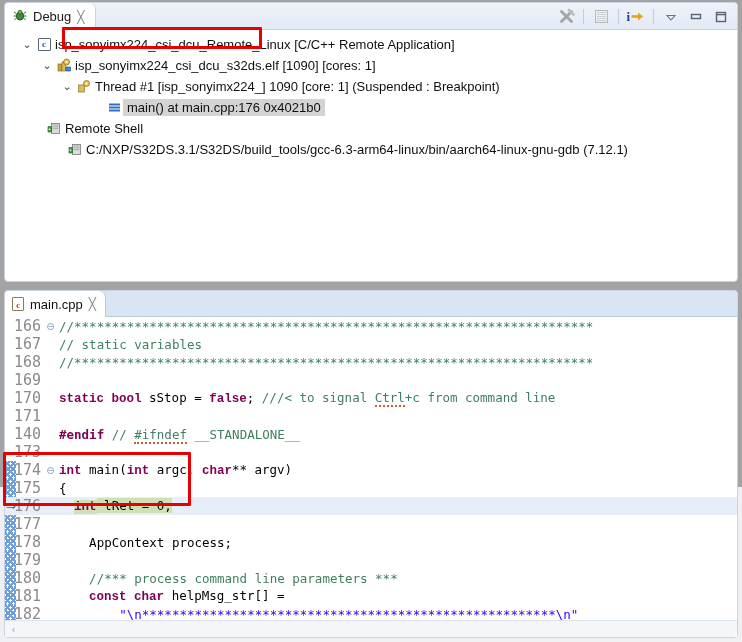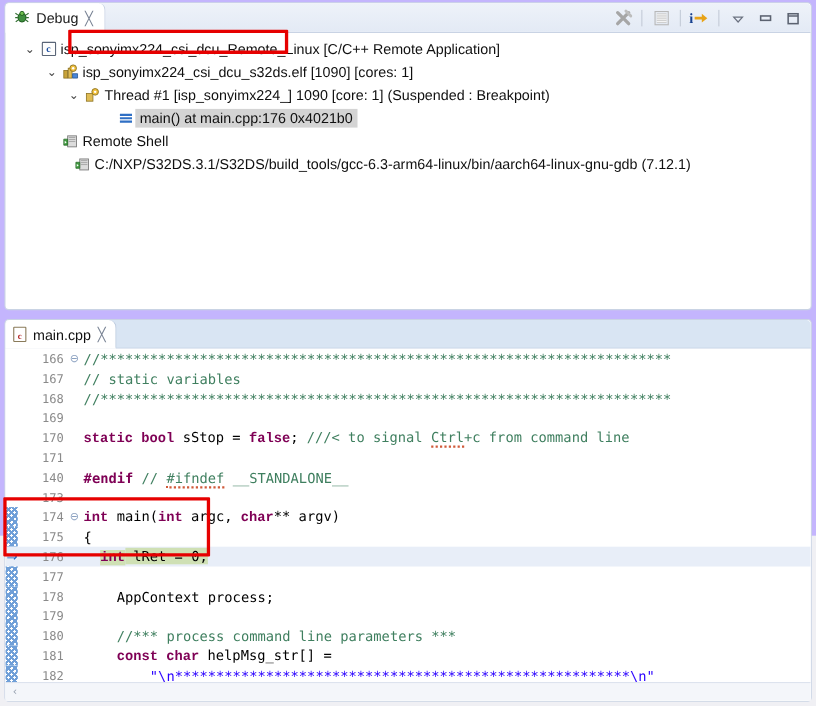--- a/index.html
+++ b/index.html
@@ -3,21 +3,21 @@
 <meta charset="utf-8">
 <style>
   * { box-sizing: border-box; }
   html, body {
     margin: 0; padding: 0;
     width: 742px; height: 642px;
     background: #f0f0f4;
     font-family: "Liberation Sans", sans-serif;
     overflow: hidden;
   }
-  #app { position: relative; width: 742px; height: 487px; background: #c4b5fd; }
+  #app { position: relative; width: 742px; height: 487px; background: #a3a3a3; }
 
   
   .debug-panel {
     position: absolute; left: 4px; top: 2px; width: 734px; height: 280px;
     background: #ffffff; border: 1px solid #c9d3e4; border-radius: 4px;
   }
   .debug-tabbar {
     position: relative; height: 27px;
     background: linear-gradient(to bottom, #eef2f9, #e3eaf5);
     border-bottom: 1px solid #c9d3e4;
@@ -113,21 +113,21 @@
       repeating-linear-gradient(-45deg, #6f9fd8 0 2px, transparent 2px 4px);
     background-color: #ffffff;
   }
   .arrow-ip {
     position: absolute; left: 1px; top: 3px; width: 11px; height: 12px;
     color: #1b60c0; font-size: 12px; line-height: 12px;
     font-family: "DejaVu Sans", sans-serif;
   }
   .lnum {
     width: 40px; padding-right: 4px; text-align: right;
-    color: #8a8a8a; font-family: "DejaVu Sans Mono", monospace; font-size: 11px; margin-left: 17px;
+    color: #8a8a8a; font-family: "DejaVu Sans Mono", monospace; font-size: 15px;
   }
   .fold {
     width: 11px; text-align: center; color: #8aa0c0; font-size: 10px;
     font-family: "DejaVu Sans", sans-serif;
   }
   .ctext { padding-left: 3px; }
 
   
   .k  { color: #7f0055; font-weight: bold; font-family: Liberation Mono, monospace; }   
   .cm { color: #3f7f5f; }                      
@@ -259,21 +259,21 @@
       <div class="row selected" style="padding-left:84px">
         <span class="twisty"></span>
         <span class="ico">
           <svg width="15" height="15" viewBox="0 0 15 15">
             <path d="M2 4.5h11M2 7.5h11M2 10.5h11" stroke="#2f6fc4" stroke-width="2"></path>
           </svg>
         </span>
         <span class="txt">main() at main.cpp:176 0x4021b0</span>
       </div>
 
-      <div class="row" style="padding-left:34px">
+      <div class="row" style="padding-left:24px">
         <span class="twisty"></span>
         <span class="ico">
           <svg width="15" height="15" viewBox="0 0 15 15">
             <rect x="4.5" y="2.5" width="8" height="10" fill="#dcdcdc" stroke="#7a7a7a" stroke-width="0.8"></rect>
             <path d="M5.5 4h6M5.5 5.8h6M5.5 7.6h6" stroke="#9a9a9a" stroke-width="0.7"></path>
             <path d="M1 5.5 L4.5 5.5 L4.5 11 L1 11 Z" fill="#3f9b3f" stroke="#2a6b2a" stroke-width="0.7"></path>
             <path d="M1.8 7 L3.6 8.3 L1.8 9.6 Z" fill="#ffffff"></path>
           </svg>
         </span>
         <span class="txt">Remote Shell</span>

